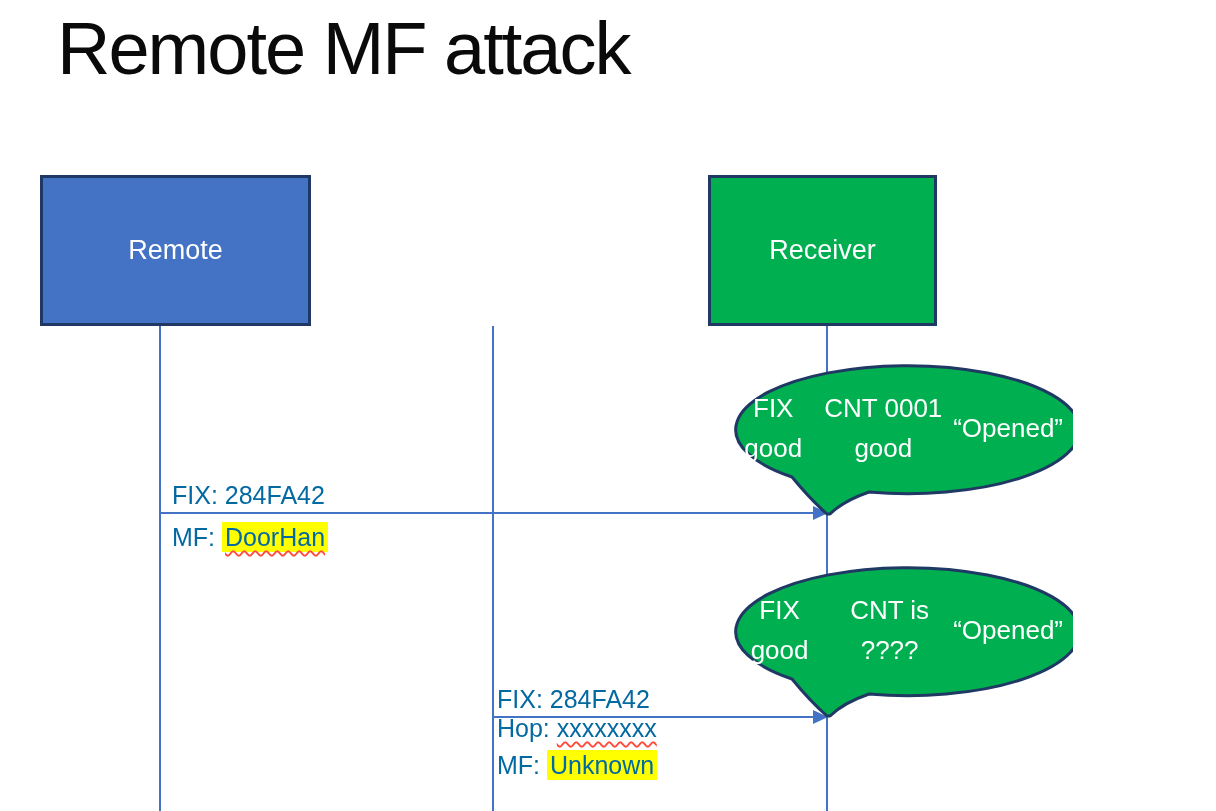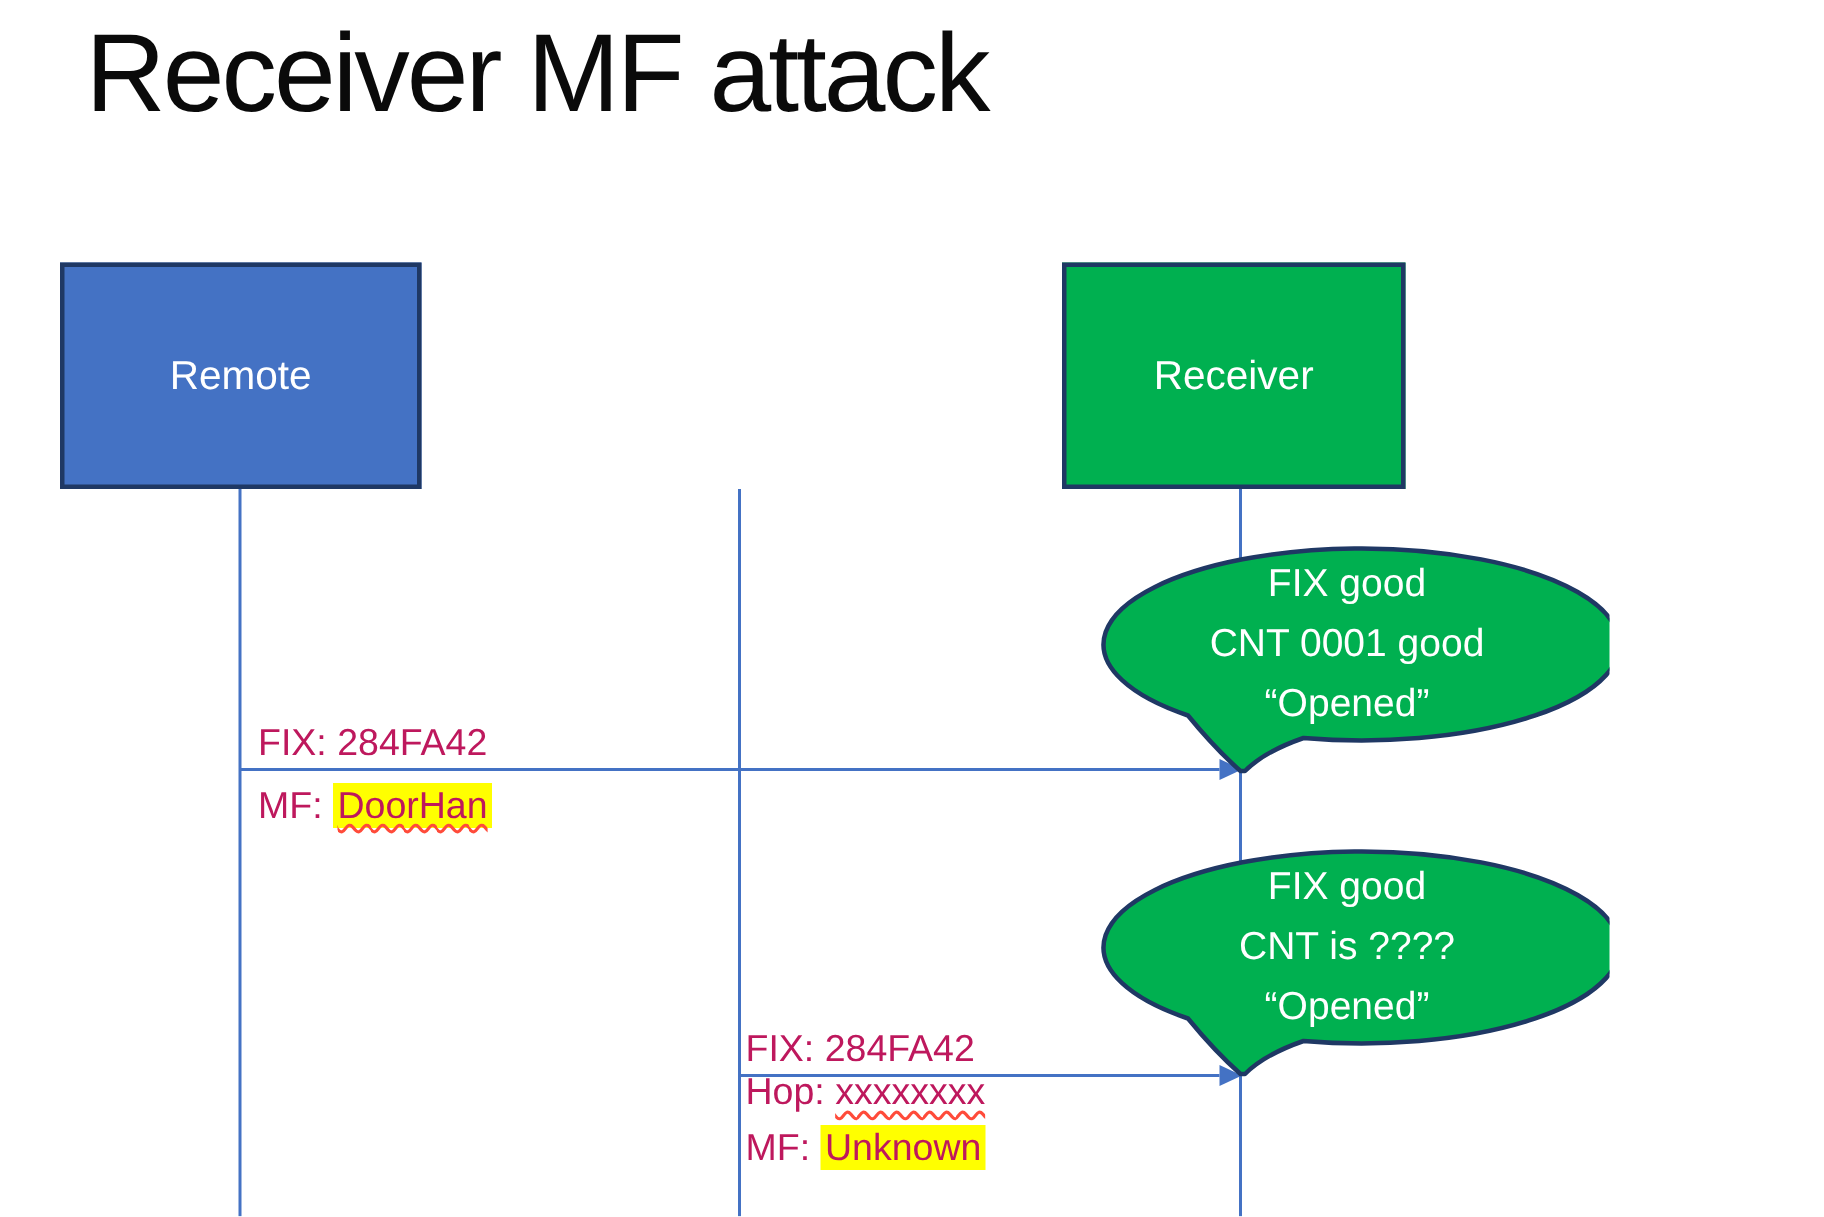--- a/index.html
+++ b/index.html
@@ -10,21 +10,21 @@
     overflow:hidden;
     font-family:"Liberation Sans", sans-serif;
   }
   .title{
     position:absolute;left:57px;top:6px;
     font-size:74px;font-weight:300;letter-spacing:-2px;
     color:#0a0a0a;white-space:nowrap;
   }
   
   .actor{
-    position:absolute;top:175px;height:151px;width:241px;
+    position:absolute;top:175px;height:151px;width:271px;
     border:3px solid #1F3864;box-sizing:border-box;
     display:flex;align-items:center;justify-content:center;
     color:#ffffff;font-size:27px;
   }
   .actor-remote{left:40px;background:#4472C4;}
   .actor-flipper{left:373px;background:#ED7D31;}
   .actor-receiver{left:708px;width:229px;background:#00B050;}
   
   .lifeline{
     position:absolute;top:326px;height:485px;width:2px;
@@ -38,52 +38,52 @@
   .arrow .head{
     position:absolute;right:-15px;top:-6px;
     width:0;height:0;
     border-left:15px solid #4472C4;
     border-top:7px solid transparent;
     border-bottom:7px solid transparent;
   }
   .arrow-1{left:160px;top:512px;width:653px;}
   .arrow-2{left:493px;top:716px;width:320px;}
   
-  .msg{position:absolute;font-size:25px;line-height:37px;color:#be185d;white-space:nowrap;}
+  .msg{position:absolute;font-size:25px;line-height:37px;color:#0369a1;white-space:nowrap;}
   .msg-1-above{left:172px;top:477px;}
   .msg-1-below{left:172px;top:519px;}
   .msg-2-above{left:497px;top:681px;}
   .msg-2-below{left:497px;top:710px;}
   .hl{background:#FFFF00;padding:1px 3px;}
   .wavy{
     text-decoration-line:underline;
     text-decoration-style:wavy;
     text-decoration-color:#FF4B3A;
     text-decoration-thickness:1.5px;
     text-underline-offset:4px;
   }
   
   .callout-svg{position:absolute;left:721px;width:352px;height:162px;}
   .callout-svg-1{top:358px;}
   .callout-svg-2{top:560px;}
   .callout-text{
     position:absolute;left:733px;width:330px;height:120px;
     top:0;
-    display:flex;flex-direction:column;align-items:center;justify-content:center;
+    display:flex;flex-direction:row;align-items:center;justify-content:center;
     color:#ffffff;font-size:26px;line-height:40px;text-align:center;
   }
   .callout-text-1{top:368px;}
   .callout-text-2{top:570px;}
 </style>
 </head>
 <body>
 
 <div class="slide">
 
-  <div class="title">Receiver MF attack</div>
+  <div class="title">Remote MF attack</div>
 
   <div class="actor actor-remote">
     <span>Remote</span>
   </div>
   <div class="actor actor-receiver">
     <span>Receiver</span>
   </div>
 
   <div class="lifeline lifeline-remote"></div>
   <div class="lifeline lifeline-flipper"></div>

